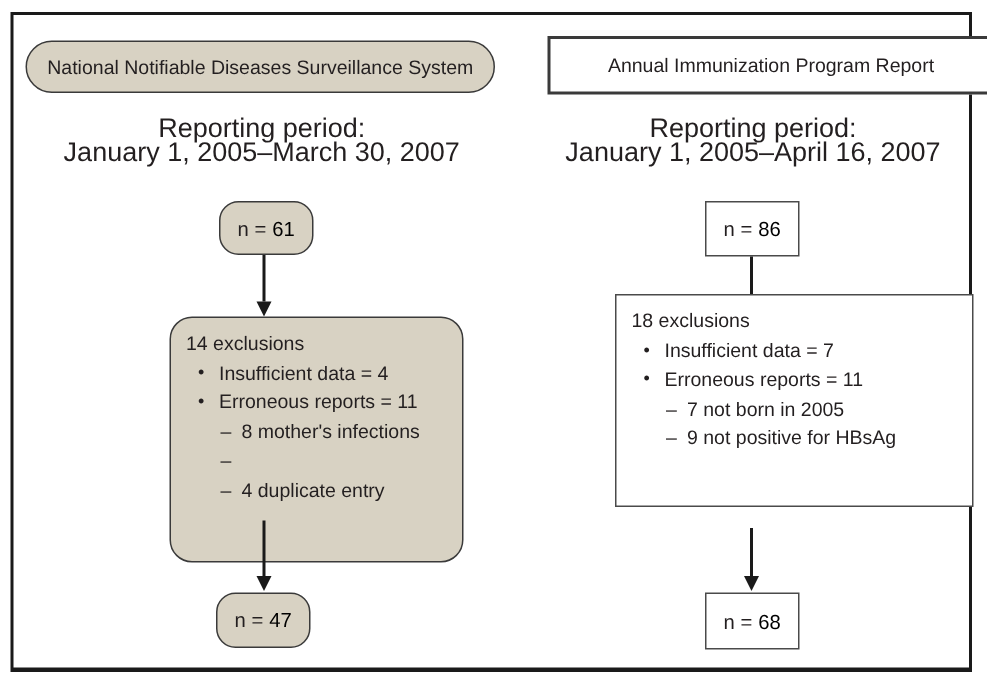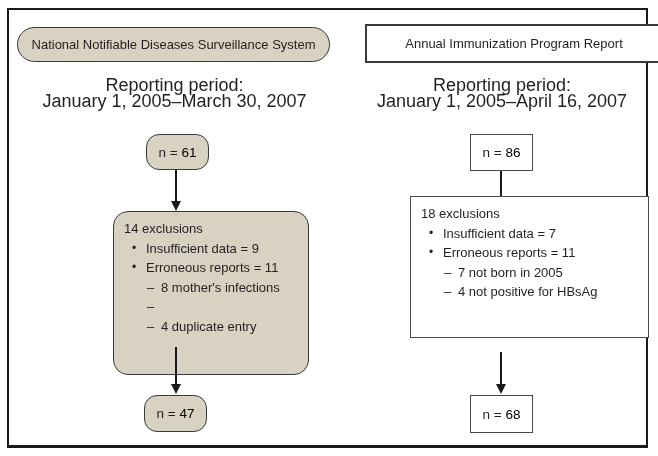--- a/index.html
+++ b/index.html
@@ -122,21 +122,21 @@
 
   <div class="arrow" style="left:170px; top:170px; height:41px;">
     <div class="shaft"></div>
     <div class="head"></div>
   </div>
 
   <div class="excl excl-tan" style="left:78px; top:211px; width:196px; height:164px;margin-left:35px;">
     <div class="excl-title">14 exclusions</div>
     <div class="excl-row lvl1">
       <span class="marker">•</span>
-      <span>Insufficient data = 9</span>
+      <span>Insufficient data = 4</span>
     </div>
     <div class="excl-row lvl1">
       <span class="marker">•</span>
       <span>Erroneous reports = 11</span>
     </div>
     <div class="excl-row lvl2">
       <span class="marker">–</span>
       <span>8 mother's infections</span>
     </div>
     <div class="excl-row lvl2">
@@ -186,21 +186,21 @@
     <div class="excl-row lvl1">
       <span class="marker">•</span>
       <span>Erroneous reports = 11</span>
     </div>
     <div class="excl-row lvl2">
       <span class="marker">–</span>
       <span>7 not born in 2005</span>
     </div>
     <div class="excl-row lvl2">
       <span class="marker">–</span>
-      <span>4 not positive for HBsAg</span>
+      <span>9 not positive for HBsAg</span>
     </div>
   </div>
 
   <div class="arrow" style="left:495px; top:352px; height:42px;">
     <div class="shaft"></div>
     <div class="head"></div>
   </div>
 
   <div class="box nbox nbox-white" style="left:470px; top:395px; width:63px; height:38px;">
     <span class="n-label">n =</span>

